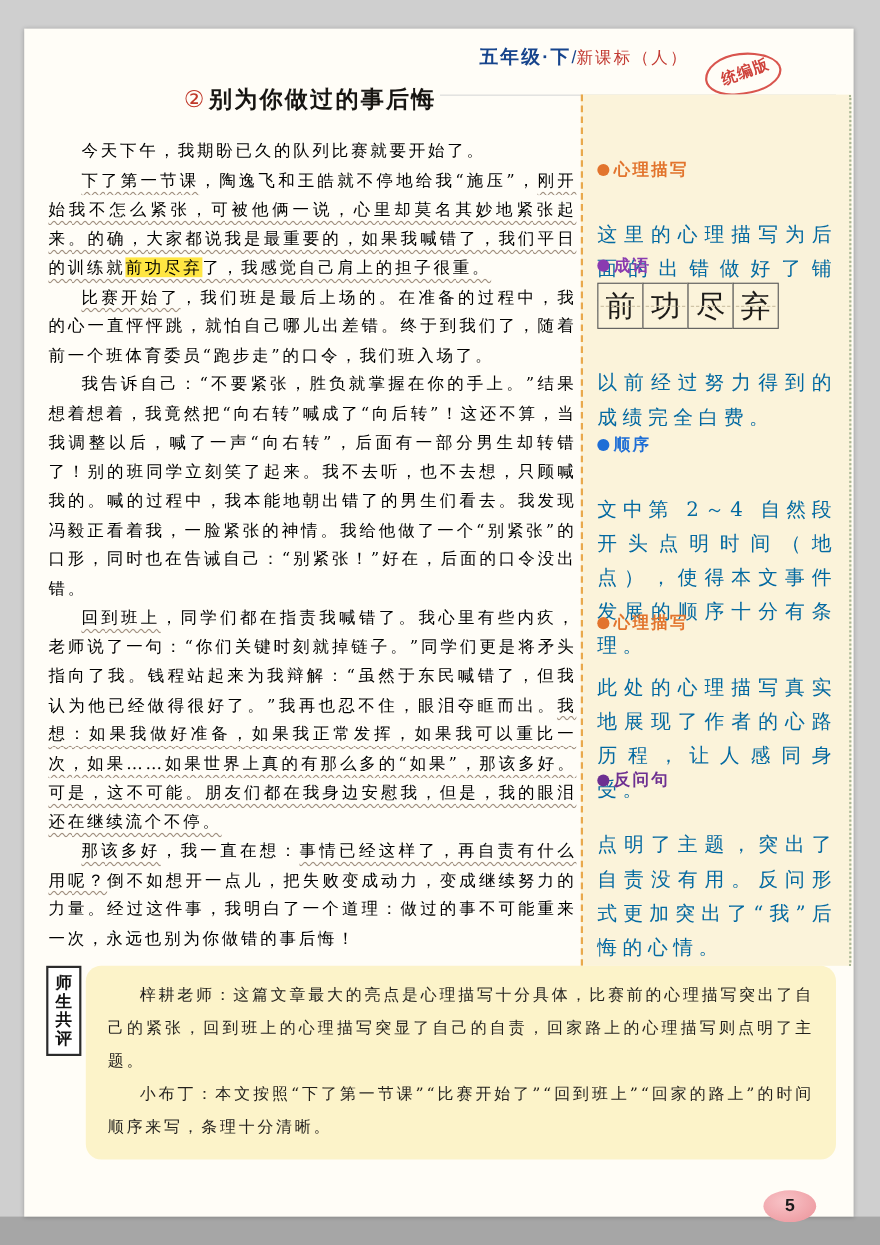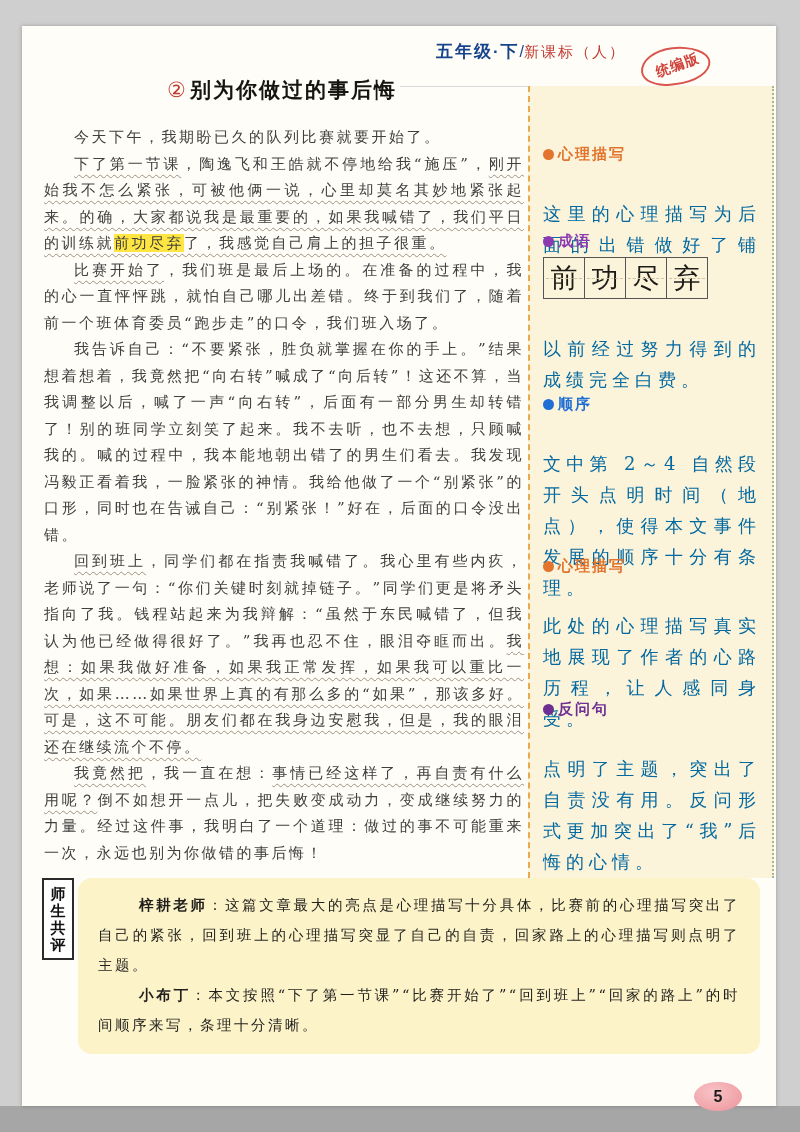--- a/index.html
+++ b/index.html
@@ -15,21 +15,21 @@
   .edition{color:#c23a32;font-size:15px;letter-spacing:2px;font-family:"Liberation Serif",serif;}
   .stamp{display:inline-block;margin-left:14px;width:66px;height:34px;border:2px solid #d9554e;border-radius:55% 60% 60% 45%/65% 55% 60% 50%;transform:rotate(-6deg) translateY(6px);background:#fffdf7;text-align:center;}
   .stamp span{display:inline-block;color:#cf423b;font-weight:bold;font-size:14px;letter-spacing:1px;transform:rotate(-14deg) translateY(7px);}
   .header-rule{position:absolute;top:60px;left:378px;width:360px;height:1px;background:#d8d8d8;}
 
   
   .title{position:absolute;top:50px;left:20px;width:480px;margin:0;text-align:center;font-size:21px;letter-spacing:2px;color:#171512;font-family:"Liberation Serif",serif;}
   .title-num{color:#c0392b;font-weight:normal;margin-right:2px;}
 
   
-  .essay{position:absolute;top:98px;left:22px;width:480px;font-family:"DejaVu Serif","Liberation Serif",serif;font-size:15px;color:#404040;letter-spacing:2.5px;line-height:26.5px;text-align:justify;}
+  .essay{position:absolute;top:98px;left:22px;width:480px;font-family:"DejaVu Serif","Liberation Serif",serif;font-size:15px;color:#000000;letter-spacing:2.5px;line-height:26.5px;text-align:justify;}
   .essay p{margin:0;text-indent:2em;}
   .wavy{text-decoration:underline;text-decoration-style:wavy;text-decoration-color:#a08f7f;text-decoration-thickness:1px;text-underline-offset:5px;margin-top:31px;}
   .hl{background:#ffe642;text-decoration:underline;text-decoration-style:wavy;text-decoration-color:#a08f7f;text-decoration-thickness:1px;text-underline-offset:5px;}
 
   
   .panel{position:absolute;top:60px;left:506px;width:246px;height:792px;background:#fbf3da;border-left:2px dashed #e9a94c;border-right:2px dotted #a8b694;box-sizing:border-box;}
   .ann{position:absolute;left:13px;width:218px;}
   .ann-head{display:flex;align-items:center;margin-bottom:2px;}
   .bullet{width:11px;height:11px;border-radius:50%;display:inline-block;margin-right:4px;}
   .ann-label{font-size:15px;font-weight:bold;letter-spacing:2px;}
@@ -37,21 +37,21 @@
   .idiom-row{display:flex;margin:6px 0 8px 0;}
   .idiom-cell{width:40px;height:40px;border:1px solid #555;margin-right:-1px;position:relative;display:flex;align-items:center;justify-content:center;font-family:"DejaVu Serif","Liberation Serif",serif;font-size:27px;color:#1d1b18;background:#fbf3da;}
   .idiom-cell::after{content:"";position:absolute;left:2px;right:2px;top:50%;border-top:1px dashed #cfc4a6;}
 
   
   .review{position:absolute;top:852px;left:0;width:754px;display:flex;align-items:flex-start;}
   .side-label{margin-left:20px;width:22px;border:2px solid #2b2b2b;background:#fff;padding:5px 3px;font-weight:bold;font-size:15px;line-height:17px;text-align:center;color:#111;}
   .side-label div{display:block;}
   .review-box{flex:1;margin-left:4px;margin-right:16px;background:#fcf3c9;border-radius:14px;padding:12px 20px 14px 20px;font-family:"DejaVu Serif","Liberation Serif",serif;font-size:14.5px;letter-spacing:2.5px;line-height:30px;color:#211f1c;}
   .review-box p{margin:0;text-indent:2em;text-align:justify;}
-  .review-box b{font-family:"Liberation Sans",sans-serif;font-weight:bold;margin-left:12px;}
+  .review-box b{font-family:"Liberation Sans",sans-serif;font-weight:normal;}
 
   
   .pagenum{position:absolute;top:1056px;left:672px;width:48px;height:29px;background:radial-gradient(ellipse at 40% 35%,#f8c3c7,#ef9fa5 75%);border-radius:50%;text-align:center;}
   .pagenum span{font-weight:bold;font-size:16px;color:#1b1b1b;line-height:29px;}
 </style>
 </head>
 <body>
 
 <div class="stage">
   <div class="desk"></div>
@@ -65,21 +65,21 @@
     <h1 class="title">
       <span class="title-num">②</span><span>别为你做过的事后悔</span>
     </h1>
 
     <div class="essay" id="essay">
         <p><span>今天下午，我期盼已久的队列比赛就要开始了。</span></p>
         <p><span class="wavy">下了第一节课</span><span>，陶逸飞和王皓就不停地给我“施压”，</span><span class="wavy">刚开始我不怎么紧张，可被他俩一说，心里却莫名其妙地紧张起来。的确，大家都说我是最重要的，如果我喊错了，我们平日的训练就</span><span class="hl">前功尽弃</span><span class="wavy">了，我感觉自己肩上的担子很重。</span></p>
         <p><span class="wavy">比赛开始了</span><span>，我们班是最后上场的。在准备的过程中，我的心一直怦怦跳，就怕自己哪儿出差错。终于到我们了，随着前一个班体育委员“跑步走”的口令，我们班入场了。</span></p>
         <p><span>我告诉自己：“不要紧张，胜负就掌握在你的手上。”结果想着想着，我竟然把“向右转”喊成了“向后转”！这还不算，当我调整以后，喊了一声“向右转”，后面有一部分男生却转错了！别的班同学立刻笑了起来。我不去听，也不去想，只顾喊我的。喊的过程中，我本能地朝出错了的男生们看去。我发现冯毅正看着我，一脸紧张的神情。我给他做了一个“别紧张”的口形，同时也在告诫自己：“别紧张！”好在，后面的口令没出错。</span></p>
         <p><span class="wavy">回到班上</span><span>，同学们都在指责我喊错了。我心里有些内疚，老师说了一句：“你们关键时刻就掉链子。”同学们更是将矛头指向了我。钱程站起来为我辩解：“虽然于东民喊错了，但我认为他已经做得很好了。”我再也忍不住，眼泪夺眶而出。</span><span class="wavy">我想：如果我做好准备，如果我正常发挥，如果我可以重比一次，如果……如果世界上真的有那么多的“如果”，那该多好。可是，这不可能。朋友们都在我身边安慰我，但是，我的眼泪还在继续流个不停。</span></p>
-        <p><span class="wavy">我竟然把</span><span>，我一直在想：</span><span class="wavy">事情已经这样了，再自责有什么用呢？</span><span>倒不如想开一点儿，把失败变成动力，变成继续努力的力量。经过这件事，我明白了一个道理：做过的事不可能重来一次，永远也别为你做错的事后悔！</span></p>
+        <p><span class="wavy">那该多好</span><span>，我一直在想：</span><span class="wavy">事情已经这样了，再自责有什么用呢？</span><span>倒不如想开一点儿，把失败变成动力，变成继续努力的力量。经过这件事，我明白了一个道理：做过的事不可能重来一次，永远也别为你做错的事后悔！</span></p>
       </div>
 
     <aside class="panel" id="panel">
         <div class="ann" style="top: 59px;">
           <div class="ann-head">
             <span class="bullet" style="background: rgb(226, 116, 45);"></span>
             <span class="ann-label" style="color: rgb(226, 116, 45);">心理描写</span>
           </div>
           <div class="ann-body">这里的心理描写为后面的出错做好了铺垫。</div>
         </div>

